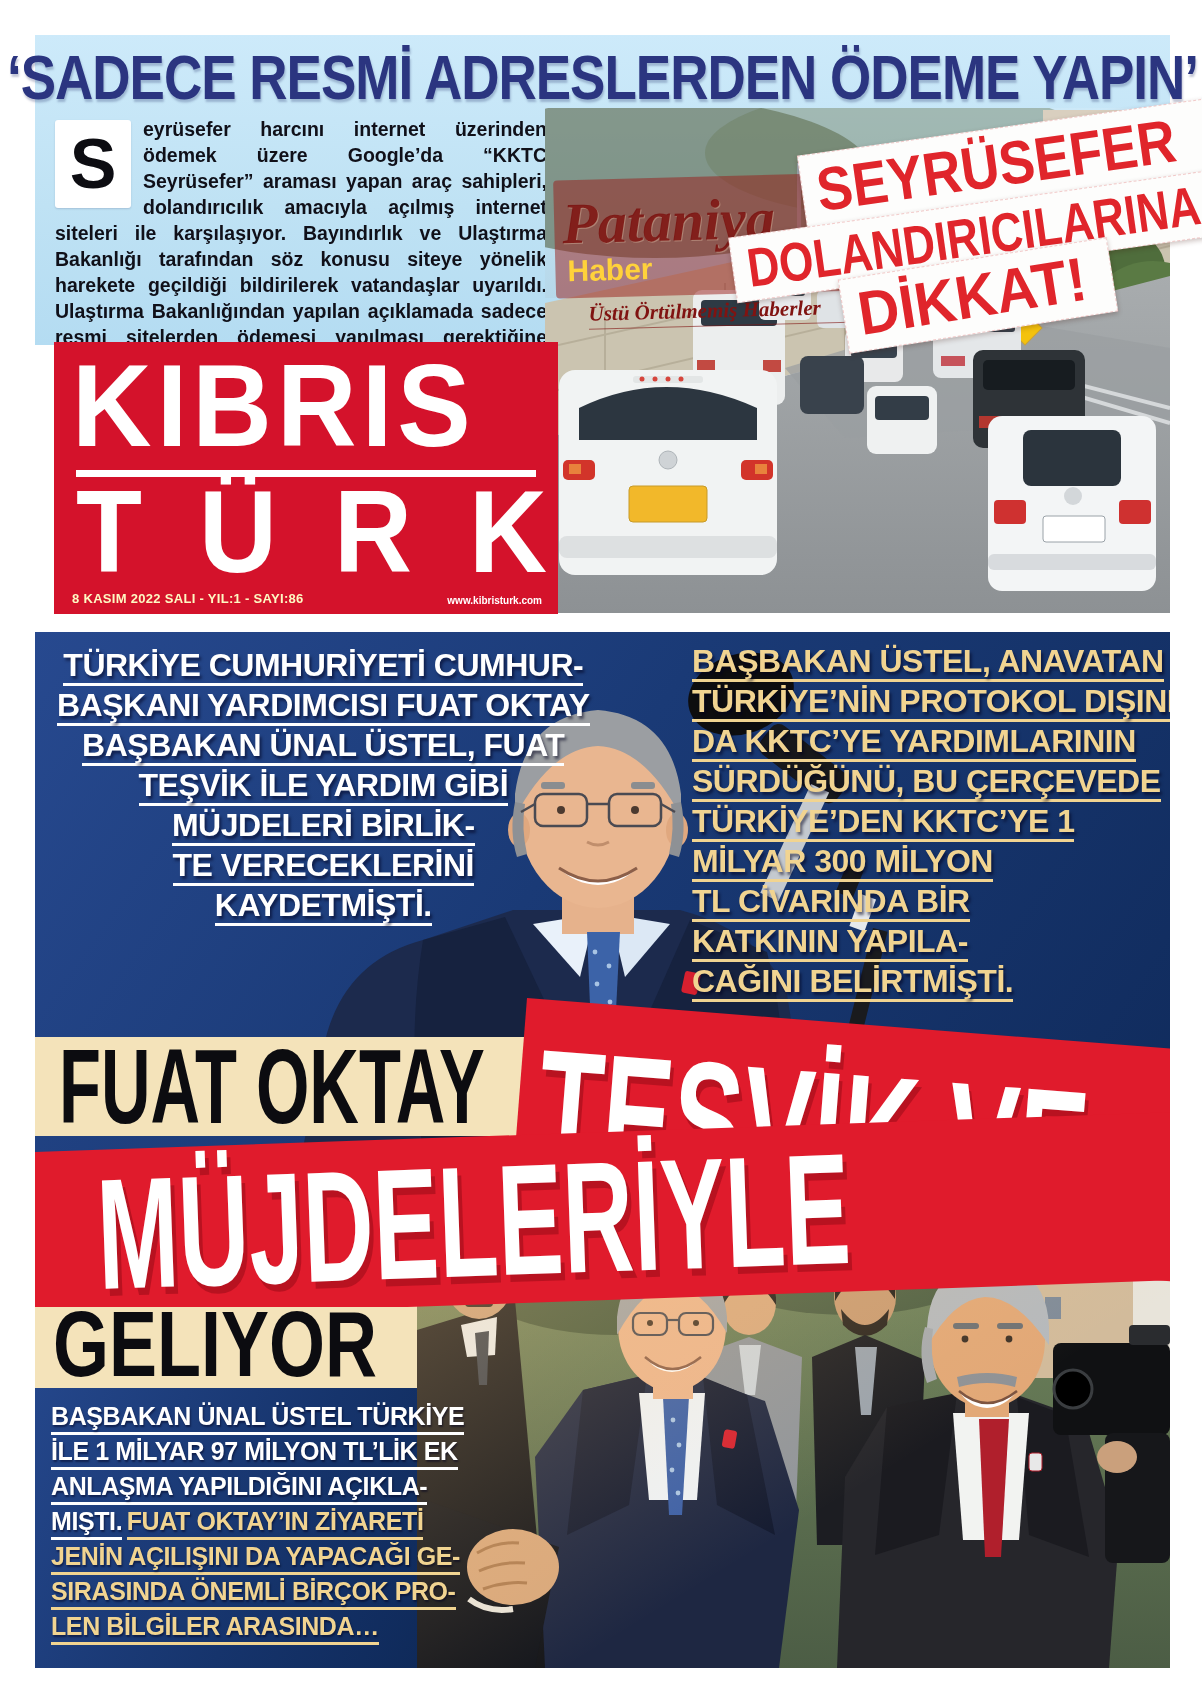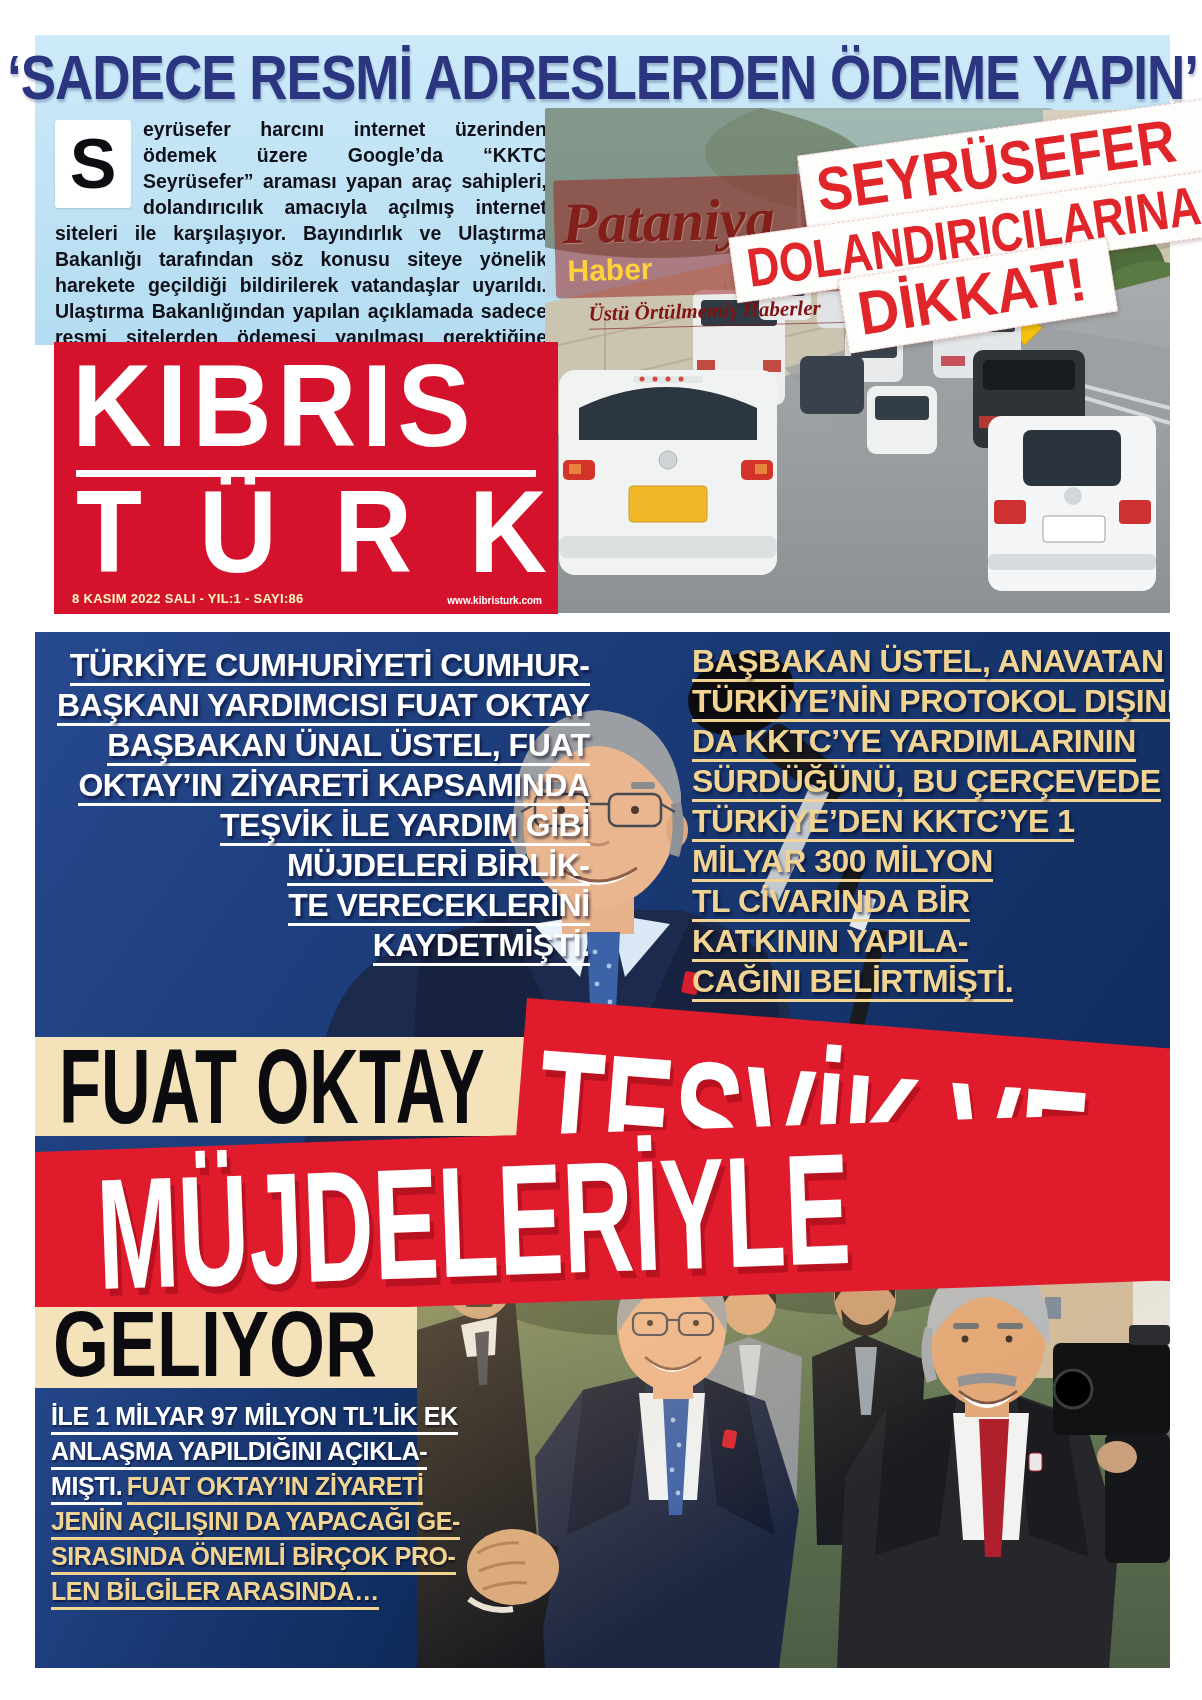--- a/index.html
+++ b/index.html
@@ -46,21 +46,21 @@
   .logo-rule{position:absolute;left:22px;top:128px;width:460px;height:7px;background:#fff;}
   .logo-line2{position:absolute;left:22px;top:122px;font-size:108px;font-weight:900;color:#fff;
         letter-spacing:57px;margin-right:-57px;white-space:nowrap;transform:scale(1,1.08);transform-origin:left top;}
   .logo-date{position:absolute;left:18px;bottom:8px;font-size:13px;font-weight:700;color:#fef9c3;letter-spacing:.3px;}
   .logo-site{position:absolute;right:16px;bottom:8px;font-size:10px;font-weight:700;color:#fff;}
   
   .mid-section{position:absolute;left:35px;top:632px;width:1135px;height:530px;z-index:1;overflow:hidden;
         background:linear-gradient(125deg,#27498f 0%,#1a3a76 45%,#102b5c 100%);}
   .mid-section svg{position:absolute;left:0;top:0;}
   .col{position:absolute;z-index:3;}
-  .col-left{left:22px;top:18px;text-align:right;}
+  .col-left{left:22px;top:18px;text-align:center;}
   .col-right{right:8px;top:14px;width:470px;text-align:left;}
   .col .ln{display:block;margin-bottom:4px;}
   .col .ln > span{display:inline-block;font-size:32px;font-weight:900;letter-spacing:-.5px;line-height:30px;
         padding-bottom:3px;border-bottom:3px solid currentColor;
         text-shadow:2px 3px 3px rgba(0,0,30,.55);white-space:nowrap;}
   .col-left .ln > span{color:#ffffff;}
   .col-right .ln > span{color:#f1d491;}
   
   .band-fuat{position:absolute;left:35px;top:1037px;width:516px;height:99px;background:#f4e3ba;z-index:4;}
   .band-fuat .big{position:absolute;left:24px;top:0;line-height:99px;font-size:104px;font-weight:900;
@@ -293,21 +293,20 @@
         <rect x="812" y="232" width="18" height="30" fill="#17181b" transform="rotate(22 812 232)"></rect>
         <rect x="826" y="262" width="16" height="34" fill="#e6e9ec" transform="rotate(20 826 262)"></rect>
         <rect x="838" y="296" width="15" height="220" fill="#1a1b1e" transform="rotate(14 838 296)"></rect>
         <ellipse cx="706" cy="62" rx="54" ry="40" fill="#0d0d0f" transform="rotate(-18 706 62)"></ellipse>
       </g>
     </svg>
     <div class="col col-left">
       <span class="ln"><span>TÜRKİYE CUMHURİYETİ CUMHUR-</span></span>
       <span class="ln"><span>BAŞKANI YARDIMCISI FUAT OKTAY</span></span>
       <span class="ln"><span>BAŞBAKAN ÜNAL ÜSTEL, FUAT</span></span>
-      <span class="ln"><span>OKTAY’IN ZİYARETİ KAPSAMINDA</span></span>
       <span class="ln"><span>TEŞVİK İLE YARDIM GİBİ</span></span>
       <span class="ln"><span>MÜJDELERİ BİRLİK-</span></span>
       <span class="ln"><span>TE VERECEKLERİNİ</span></span>
       <span class="ln"><span>KAYDETMİŞTİ.</span></span>
     </div>
     <div class="col col-right">
       <span class="ln"><span>BAŞBAKAN ÜSTEL, ANAVATAN</span></span>
       <span class="ln"><span>TÜRKİYE’NİN PROTOKOL DIŞINDA</span></span>
       <span class="ln"><span>DA KKTC’YE YARDIMLARININ</span></span>
       <span class="ln"><span>SÜRDÜĞÜNÜ, BU ÇERÇEVEDE</span></span>
@@ -446,20 +445,21 @@
       <span class="big">MÜJDELERİYLE</span>
     </div>
   </div>
 
   <div class="band-geliyor">
     <span class="big">GELİYOR</span>
   </div>
 
   <div class="panel-bottom">
     <div class="panel-inner">
+      <span class="ln"><span class="tone-white">BAŞBAKAN ÜNAL ÜSTEL TÜRKİYE</span></span>
       <span class="ln"><span class="tone-white">İLE 1 MİLYAR 97 MİLYON TL’LİK EK</span></span>
       <span class="ln"><span class="tone-white">ANLAŞMA YAPILDIĞINI AÇIKLA-</span></span>
       <span class="ln">
         <span class="tone-white">MIŞTI.</span>
         <span class="tone-gold">FUAT OKTAY’IN ZİYARETİ</span>
       </span>
       <span class="ln"><span class="tone-gold">JENİN AÇILIŞINI DA YAPACAĞI GE-</span></span>
       <span class="ln"><span class="tone-gold">SIRASINDA ÖNEMLİ BİRÇOK PRO-</span></span>
       <span class="ln"><span class="tone-gold">LEN BİLGİLER ARASINDA…</span></span>
     </div>

